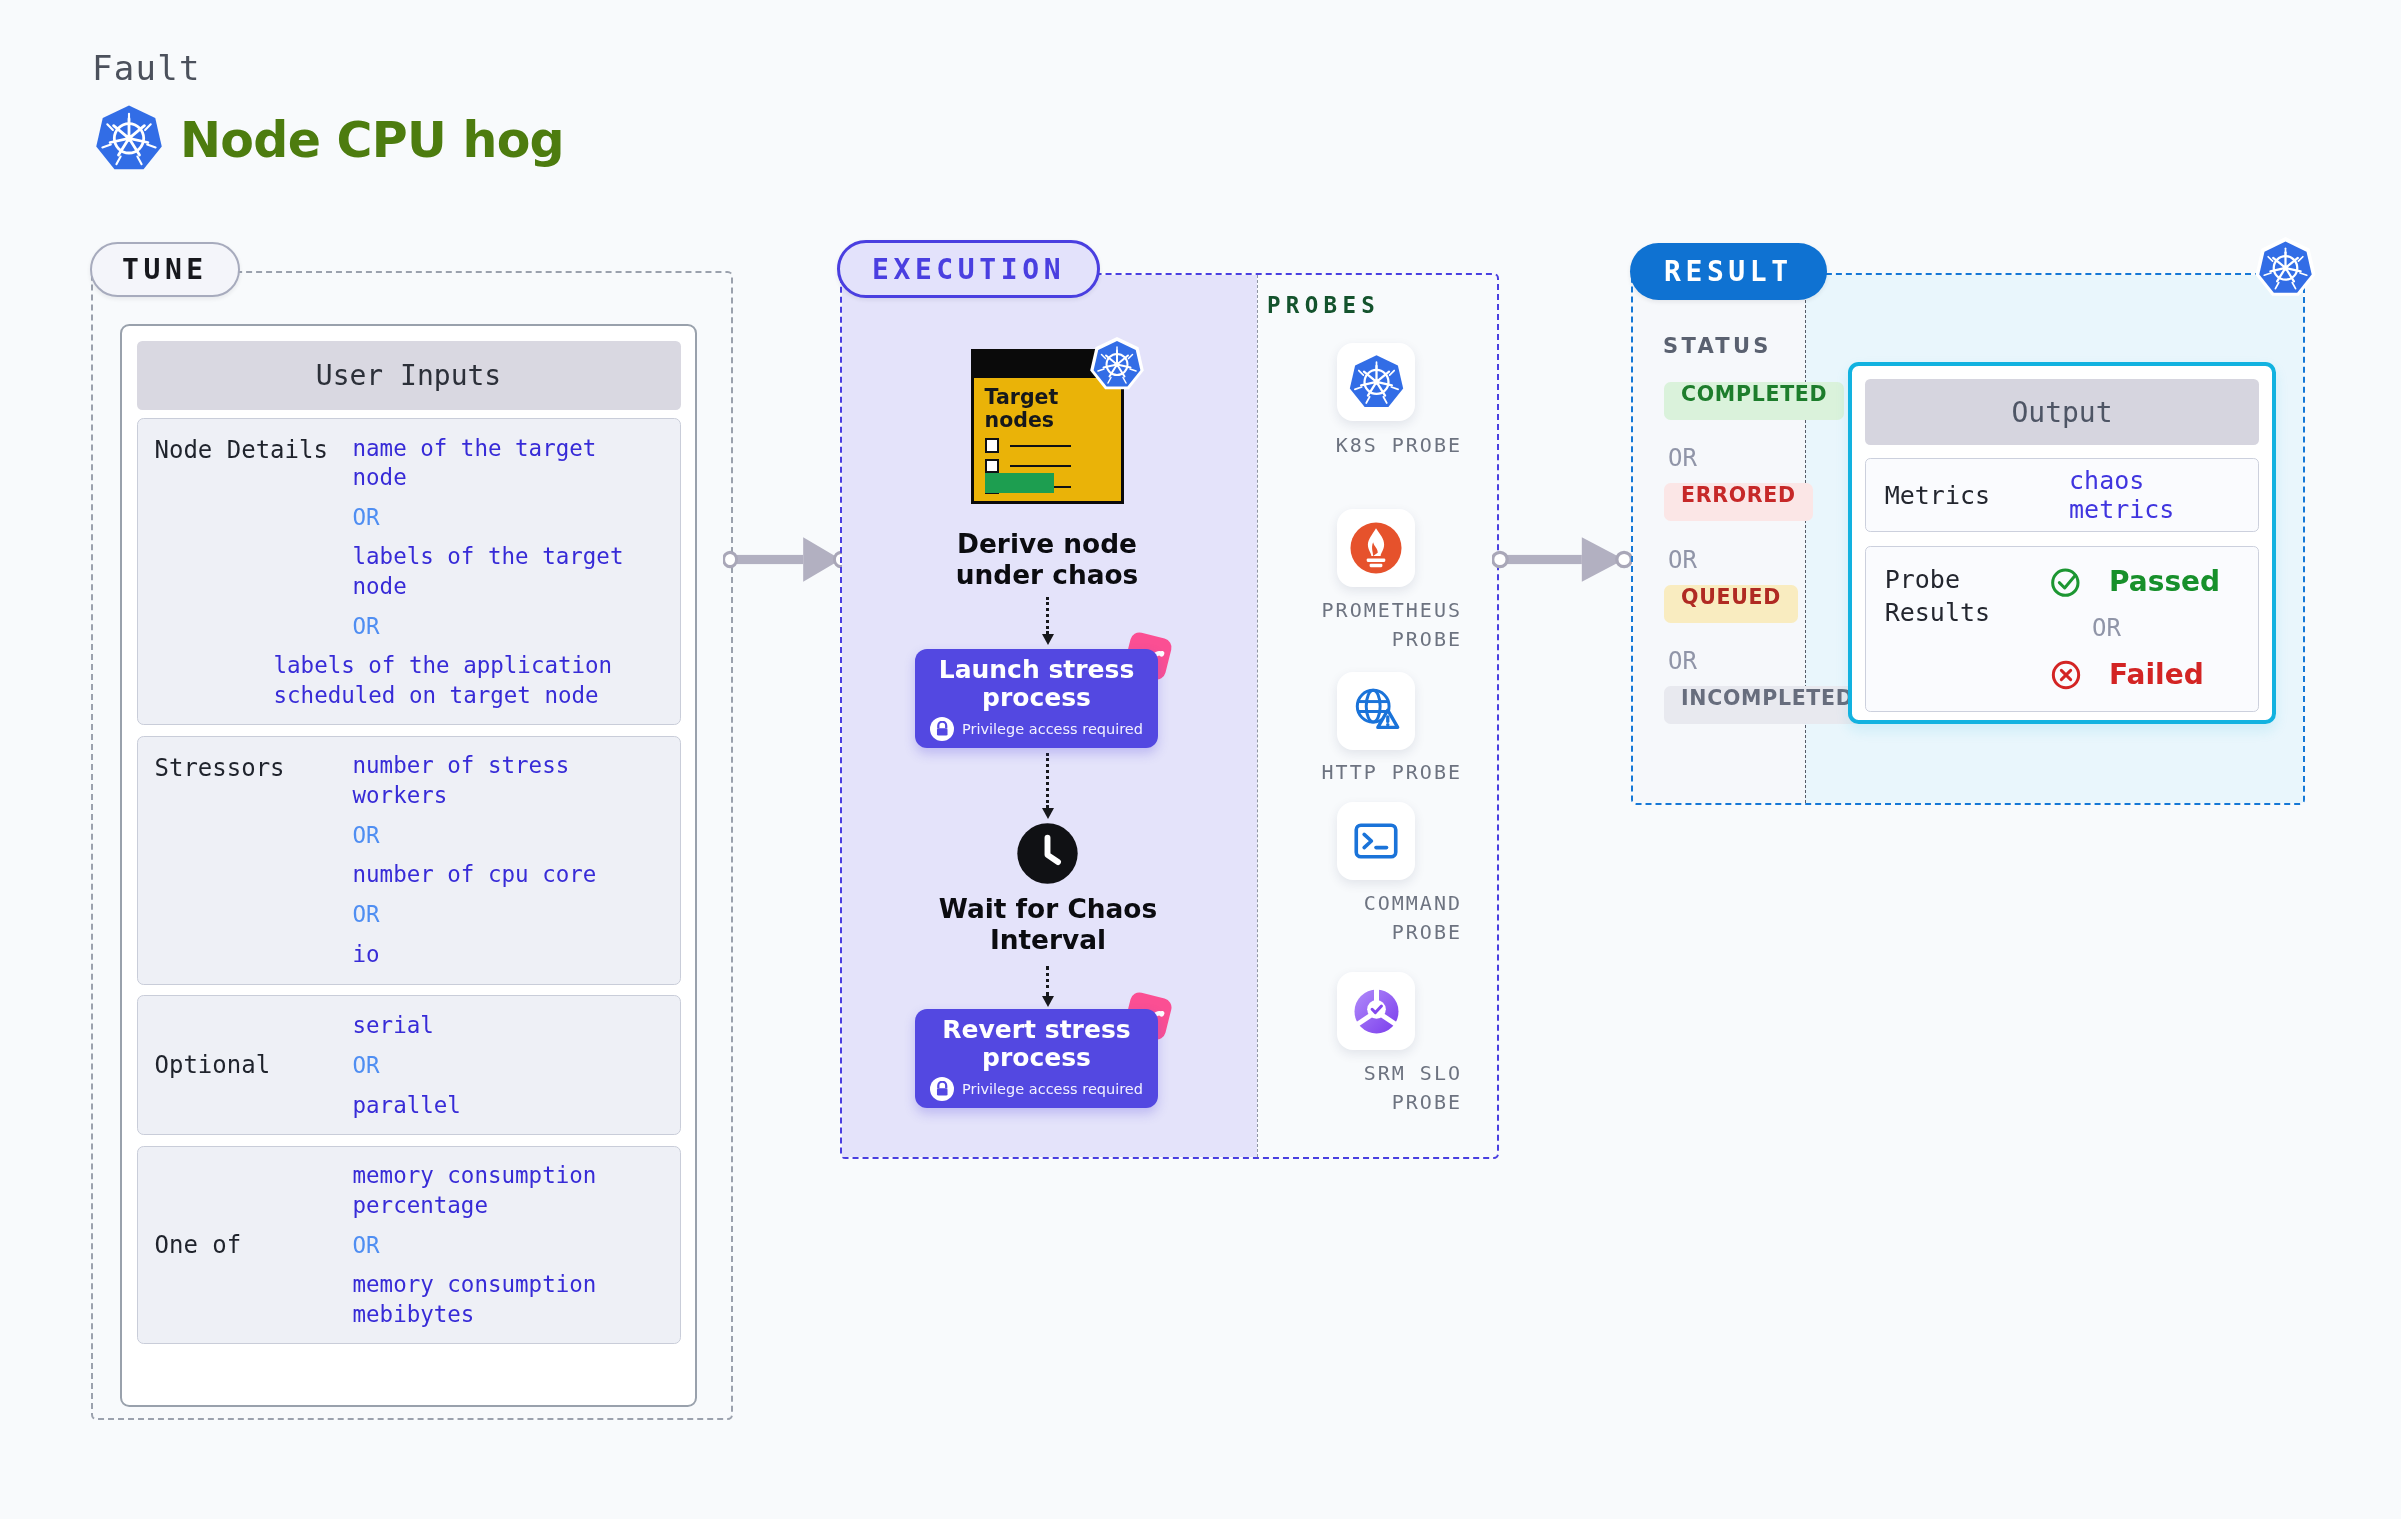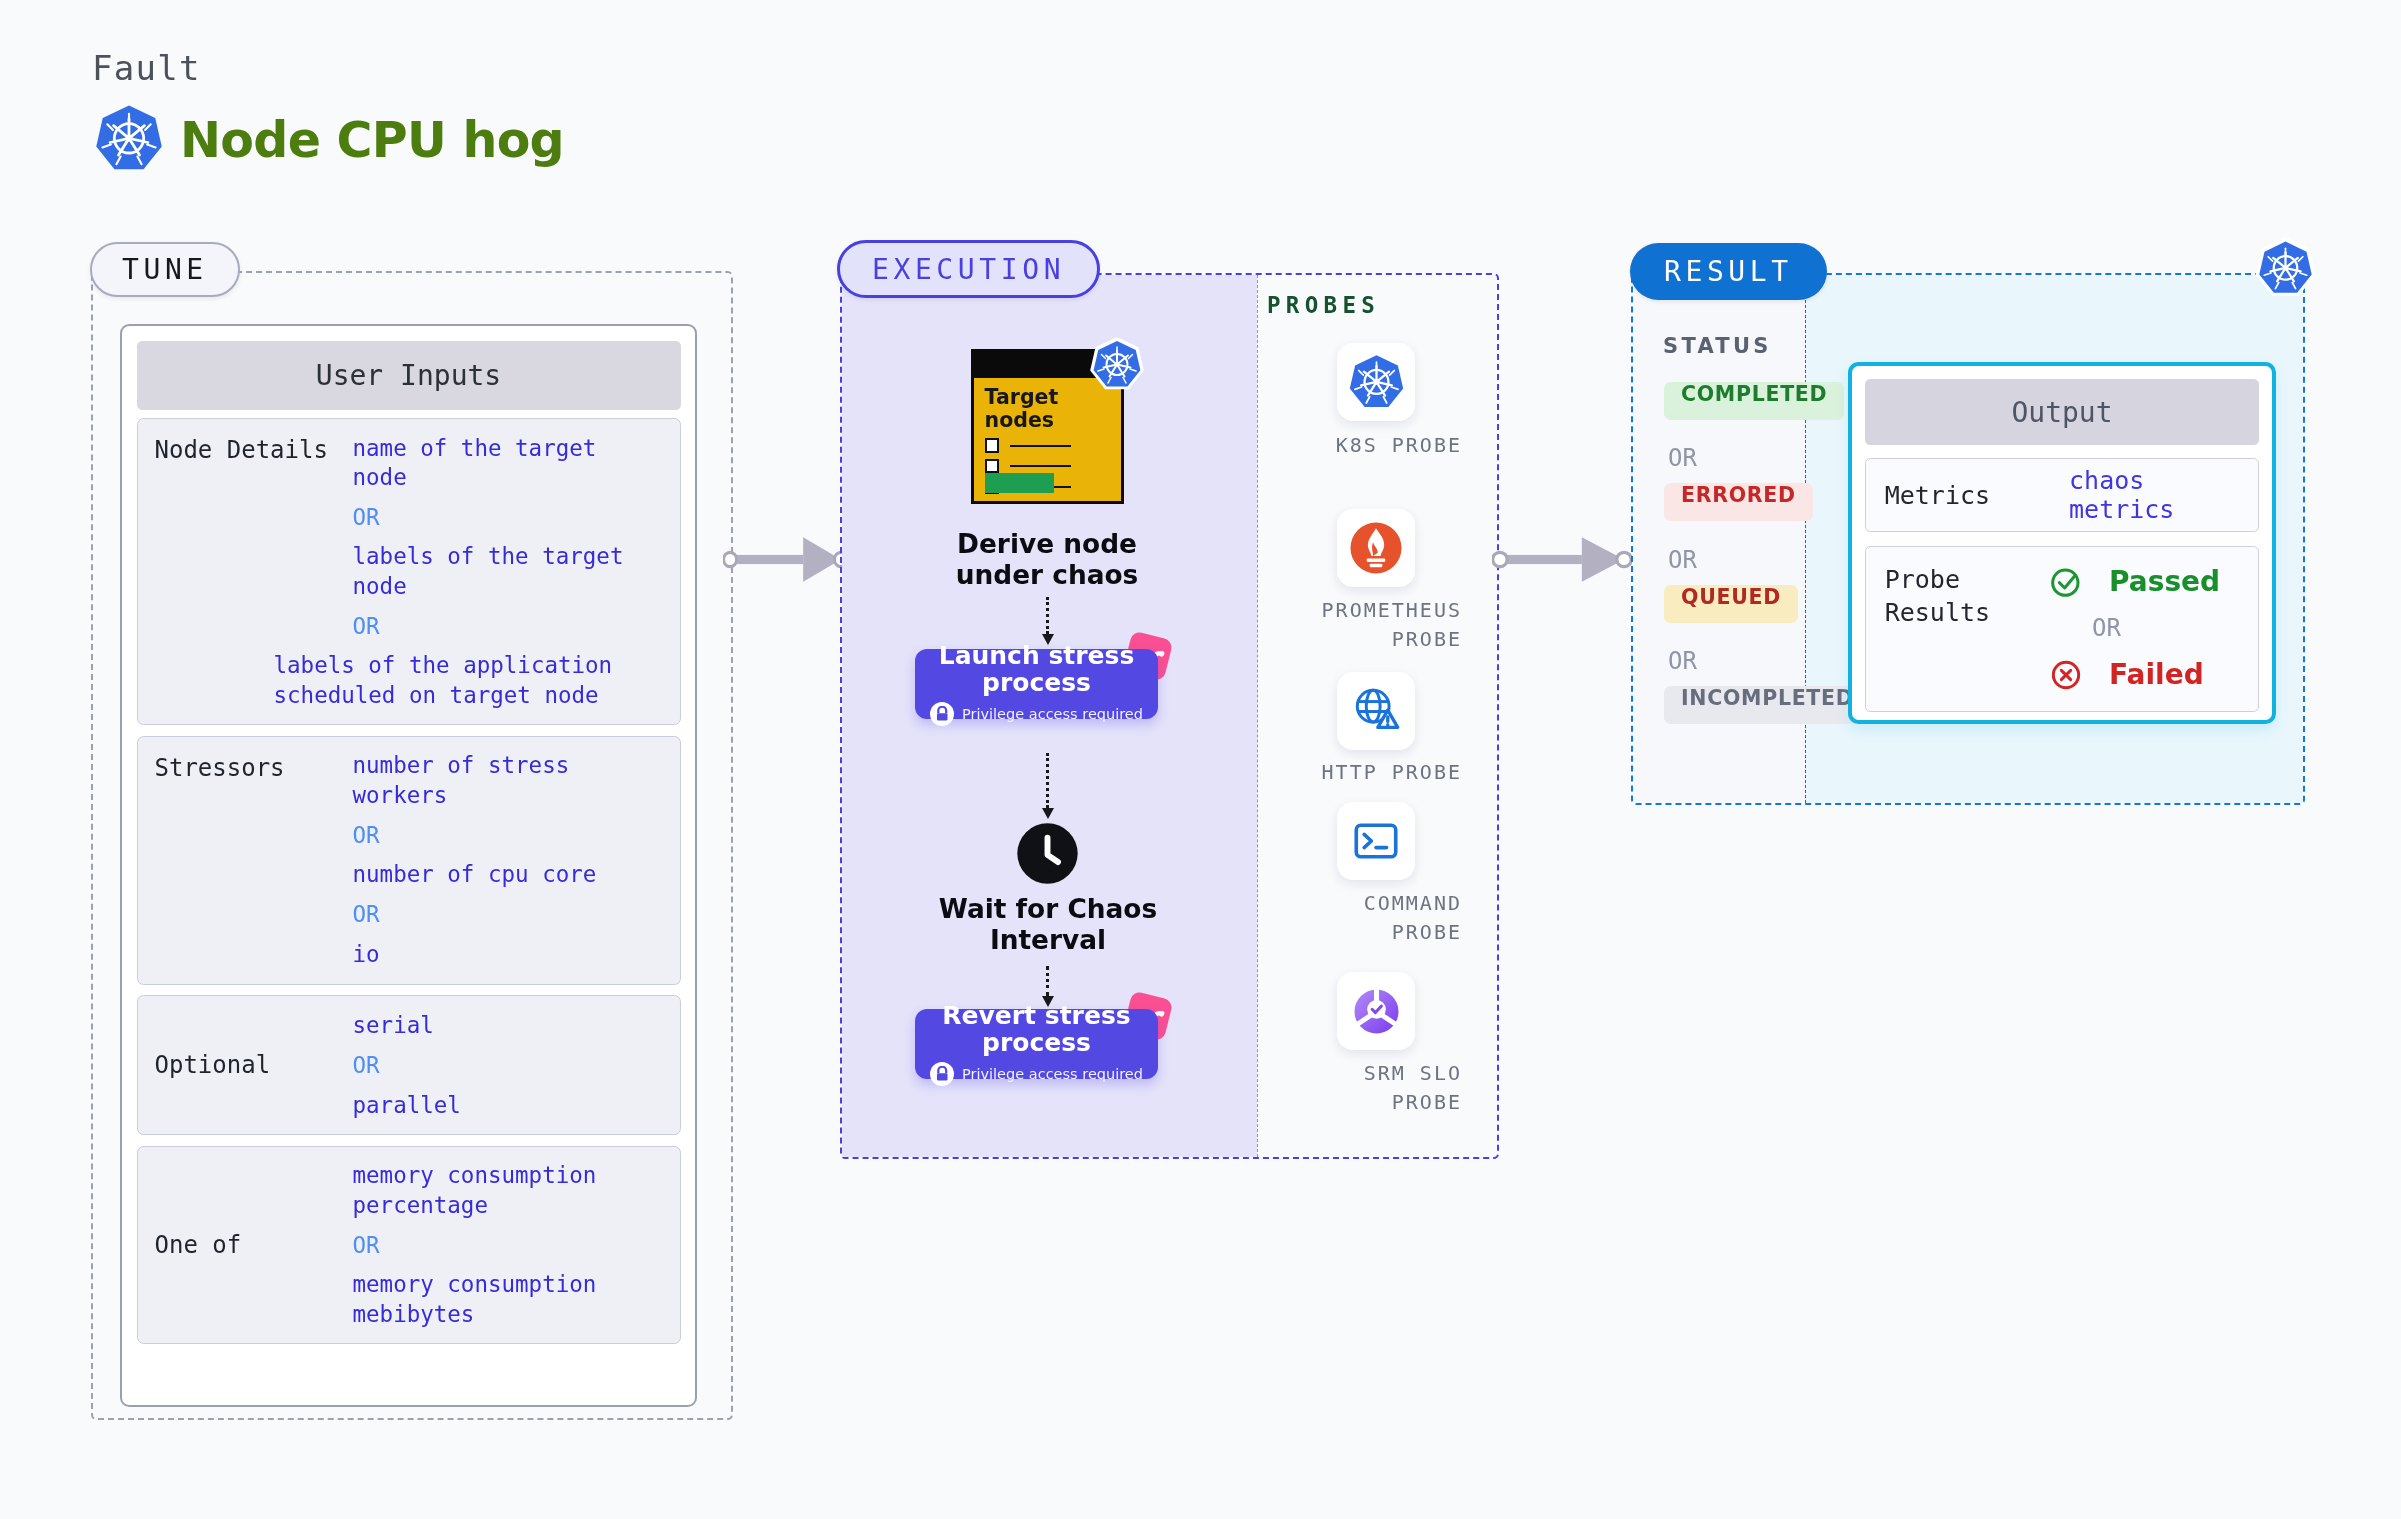--- a/index.html
+++ b/index.html
@@ -9,21 +9,21 @@
   *{box-sizing:border-box;margin:0;padding:0}
   body{background:#f8fafc;font-family:var(--sans)}
   #canvas{position:relative;width:2401px;height:1519px;background:#f8fafc;overflow:hidden}
 
   
   .eyebrow{position:absolute;left:92px;top:48px;font:500 34px var(--mono);color:#4c515c;letter-spacing:1.3px}
   .logo{position:absolute;left:94px;top:104px;width:70px;height:70px}
   .page-title{position:absolute;left:180px;top:112px;font:800 49px var(--sans);color:#4d7c0f;letter-spacing:-0.7px}
 
   
-  .pill{position:absolute;display:flex;align-items:center;border-radius:30px;font-family:var(--mono);font-weight:normal;letter-spacing:4.6px;z-index:6;box-shadow:0 2px 4px rgba(20,20,40,.08)}
+  .pill{position:absolute;display:flex;align-items:center;border-radius:30px;font-family:var(--mono);font-weight:bold;letter-spacing:4.6px;z-index:6;box-shadow:0 2px 4px rgba(20,20,40,.08)}
   .pill.tune{left:90px;top:242px;height:55px;padding:0 30px;background:#f4f5fa;border:2px solid #a7abbd;color:#17181d;font-size:28px}
   .pill.exec{left:837px;top:240px;height:58px;padding:0 32px;background:#e3e2fb;border:3.3px solid #4a3fe0;color:#4a3fe0;font-size:28px}
   .pill.result{left:1630px;top:243px;height:57px;padding:0 34px;background:#0f72d2;border:0;color:#fff;font-size:28px}
 
   
   .tune-box{position:absolute;left:91px;top:271px;width:642px;height:1149px;border:2px dashed #9ba1ad;border-radius:5.3px}
   .ui-card{position:absolute;left:120px;top:324px;width:577px;height:1083px;background:#fff;border:2.6px solid #99a1ac;border-radius:9.2px;overflow:hidden}
   .ui-header{margin:14.5px;height:69px;background:#d9d8e1;border-radius:5.3px;display:flex;align-items:center;justify-content:center;font:28px var(--mono);color:#2c3039}
   .ui-rows{position:absolute;left:14.5px;right:14.5px;top:92px;display:flex;flex-direction:column;gap:10.6px}
   .ui-row{background:#eef0f6;border:1.3px solid #c9cdd9;border-radius:6.6px;display:flex;padding:14.5px 17px}
@@ -48,21 +48,21 @@
   .chk-row{display:flex;align-items:center;gap:10.6px;margin:6px 0 0 10.6px}
   .chk{width:14.5px;height:14.5px;border:2px solid #101114;background:#fff}
   .chk-line{width:61px;height:2px;background:#101114}
   .greenbar{position:absolute;left:10.6px;bottom:8px;width:69px;height:20px;background:#1d9e50}
   .k8s-corner{position:absolute;right:-25px;top:-16px;width:58px;height:58px}
 
   .flow-caption{position:absolute;text-align:center;font:800 26.4px var(--sans);color:#0b0c10;line-height:1.18}
   .vconn{position:absolute;width:0;border-left:3.3px dotted #17181c}
   .vconn:after{content:"";position:absolute;left:-7.3px;bottom:-10.6px;border-left:6px solid transparent;border-right:6px solid transparent;border-top:11.2px solid #17181c}
 
-  .btnwrap{position:absolute;width:243px;height:70px}
+  .btnwrap{position:absolute;width:243px;height:99px}
   .ribbon{position:absolute;right:-10.6px;top:-14.5px;width:42px;height:42px;background:#fb4f93;border-radius:9.2px;transform:rotate(14deg);z-index:0}
   .ribbon svg{position:absolute;left:4px;top:6.6px}
   .flow-btn{position:relative;z-index:1;width:100%;height:100%;background:#5348e1;border-radius:12px;display:flex;flex-direction:column;align-items:center;justify-content:center;box-shadow:0 5.3px 10.6px rgba(83,72,225,.25)}
   .flow-btn .t{font:800 25px var(--sans);color:#fff;text-align:center;line-height:1.1;max-width:198px}
   .priv{display:flex;align-items:center;gap:8px;margin-top:5.3px}
   .lockc{width:24px;height:24px;border-radius:50%;background:#fff;display:flex;align-items:center;justify-content:center}
   .priv .p{font:500 14.5px var(--sans);color:#f2f1ff}
 
   .clock{position:absolute;left:1016px;top:822px;width:63px;height:63px}
 

